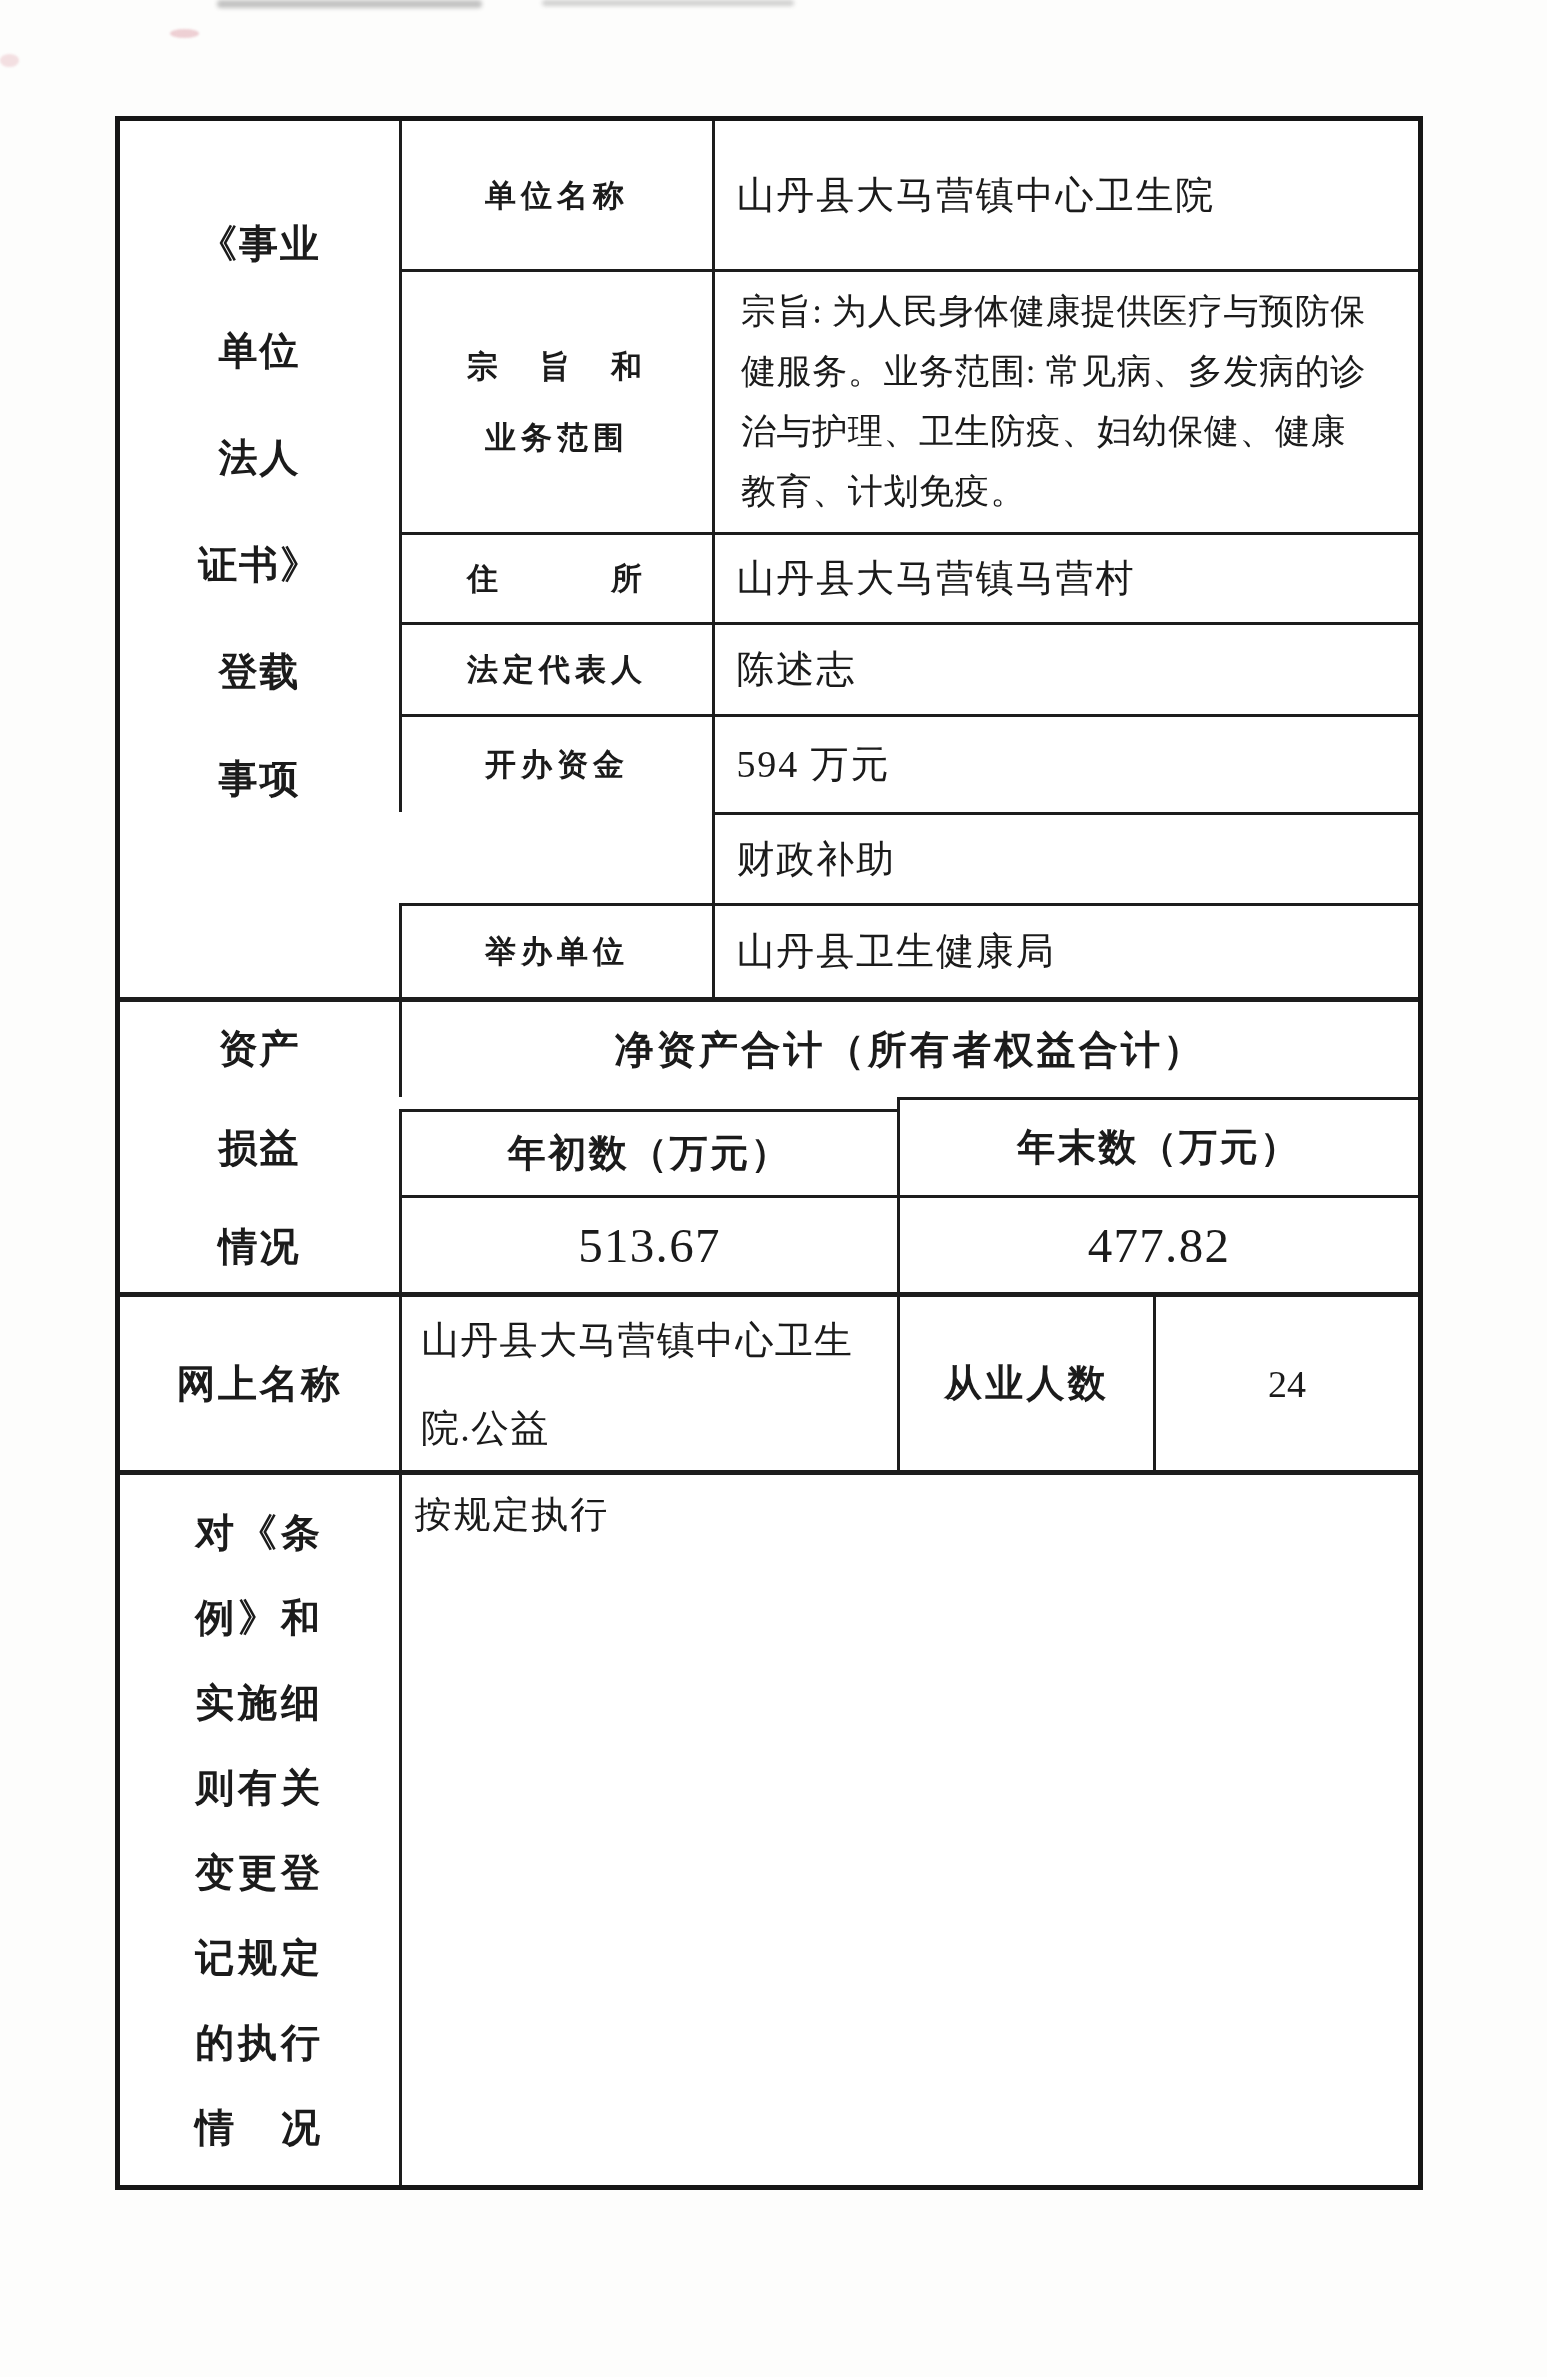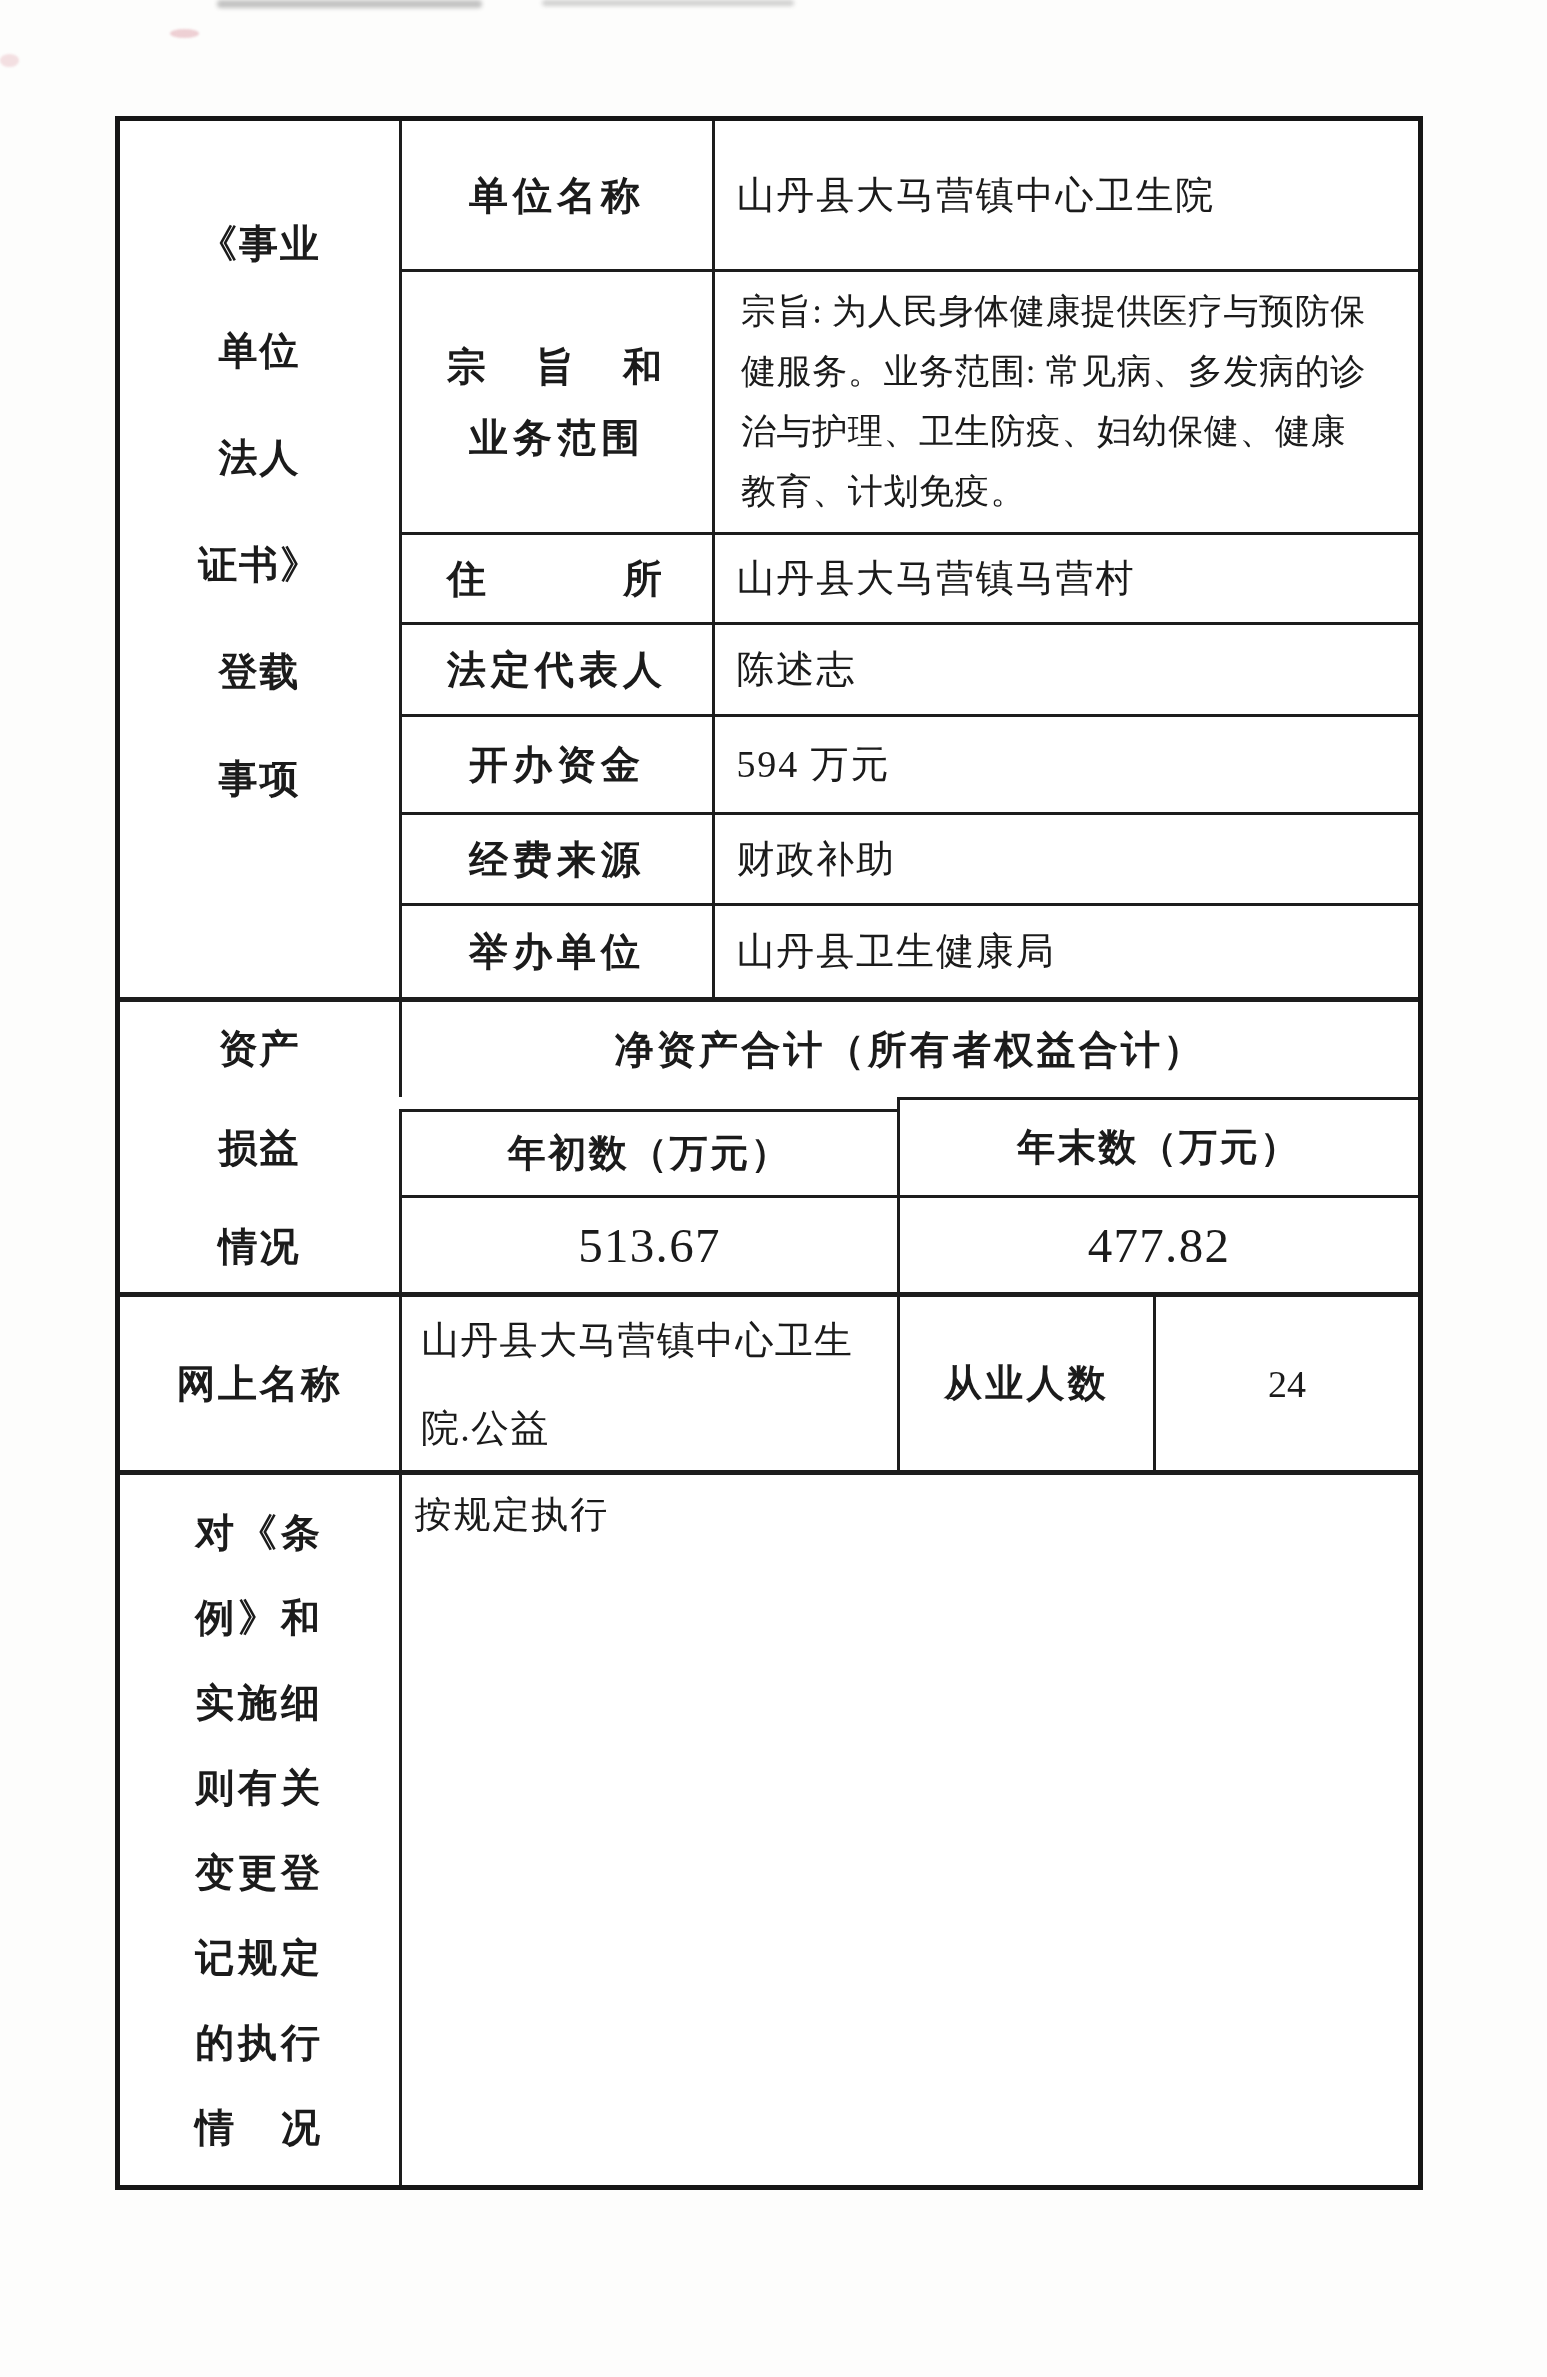--- a/index.html
+++ b/index.html
@@ -70,21 +70,21 @@
     letter-spacing: 1.9px;
   }
   .cert-side { align-items: flex-start; }
   .cert-side .side-text { line-height: 107px; padding-top: 69px; }
   .assets-side .side-text { line-height: 99px; }
   .online-side { font-weight: 700; font-size: 39px; letter-spacing: 2.5px; }
   .comp-side .side-text { line-height: 85px; letter-spacing: 3.8px; }
 
   .row-label {
     font-weight: 700;
-    font-size: 39px;
+    font-size: 31px;
     letter-spacing: 5px;
     white-space: pre-line;
     line-height: 71px;
   }
   .row-value {
     justify-content: flex-start;
     text-align: left;
     padding-left: 21.4px;
     font-size: 38px;
     letter-spacing: 1.9px;
@@ -160,23 +160,20 @@
     <div class="cell lbl-col r4">
       <span class="row-label">法定代表人</span>
     </div>
     <div class="cell val-col r4 row-value">陈述志</div>
 
     <div class="cell lbl-col r5">
       <span class="row-label">开办资金</span>
     </div>
     <div class="cell val-col r5 row-value">594 万元</div>
 
-    <div class="cell lbl-col r6">
-      <span class="row-label">经费来源</span>
-    </div>
     <div class="cell val-col r6 row-value">财政补助</div>
 
     <div class="cell lbl-col r7">
       <span class="row-label">举办单位</span>
     </div>
     <div class="cell val-col r7 row-value">山丹县卫生健康局</div>
 
     <div class="cell no-left thick-top assets-side">
       <span class="side-text">资产
 损益

